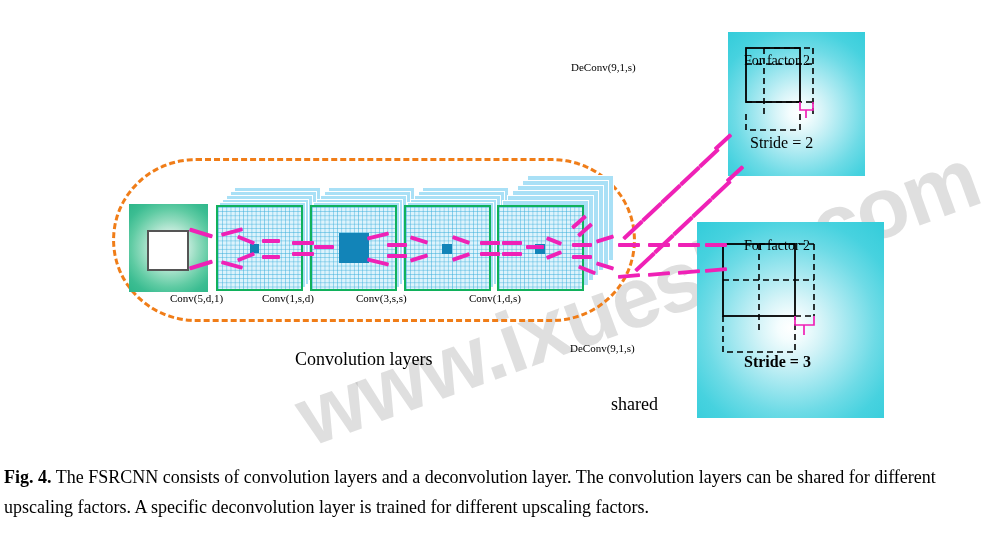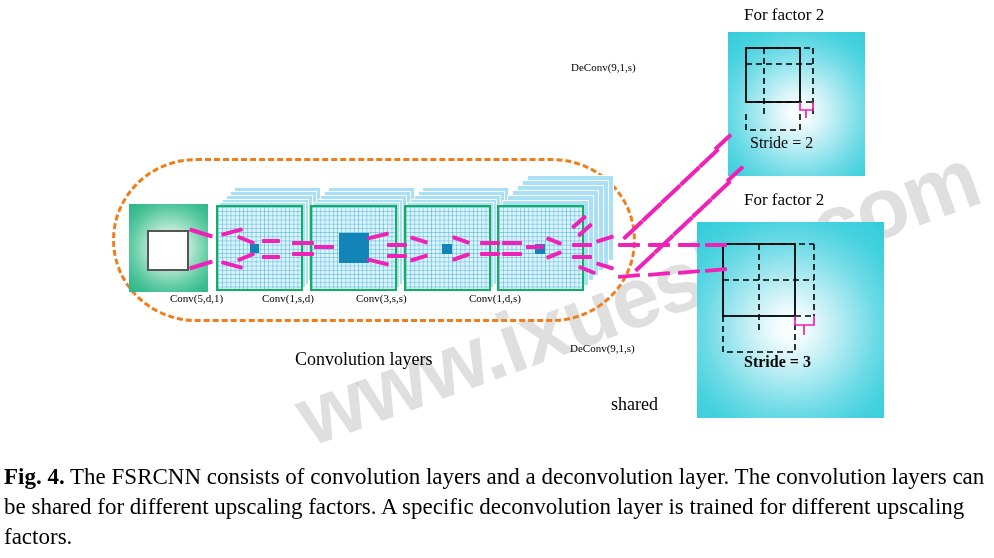--- a/index.html
+++ b/index.html
@@ -38,28 +38,28 @@
   
   .txt{position:absolute;white-space:nowrap;z-index:6;}
   .t-title{
     font-size:19.5px;line-height:25px;text-align:center;
     white-space:pre-line;
   }
   .t-math{
     font-size:11px;
   }
   .t-plain{font-size:18px;}
-  .t-head{font-size:17px;}
+  .t-head{font-size:14px;margin-top:48px;}
 
   
   .caption{
     position:absolute;
     left:4px;top:462px;
     width:984px;
-    font-size:23px;
+    font-size:18px;
     line-height:30px;
     z-index:8;
   }
   .caption b{font-weight:bold;}
 
   
   .capsule{
     position:absolute;
     left:112px;top:158px;
     width:524px;height:164px;

